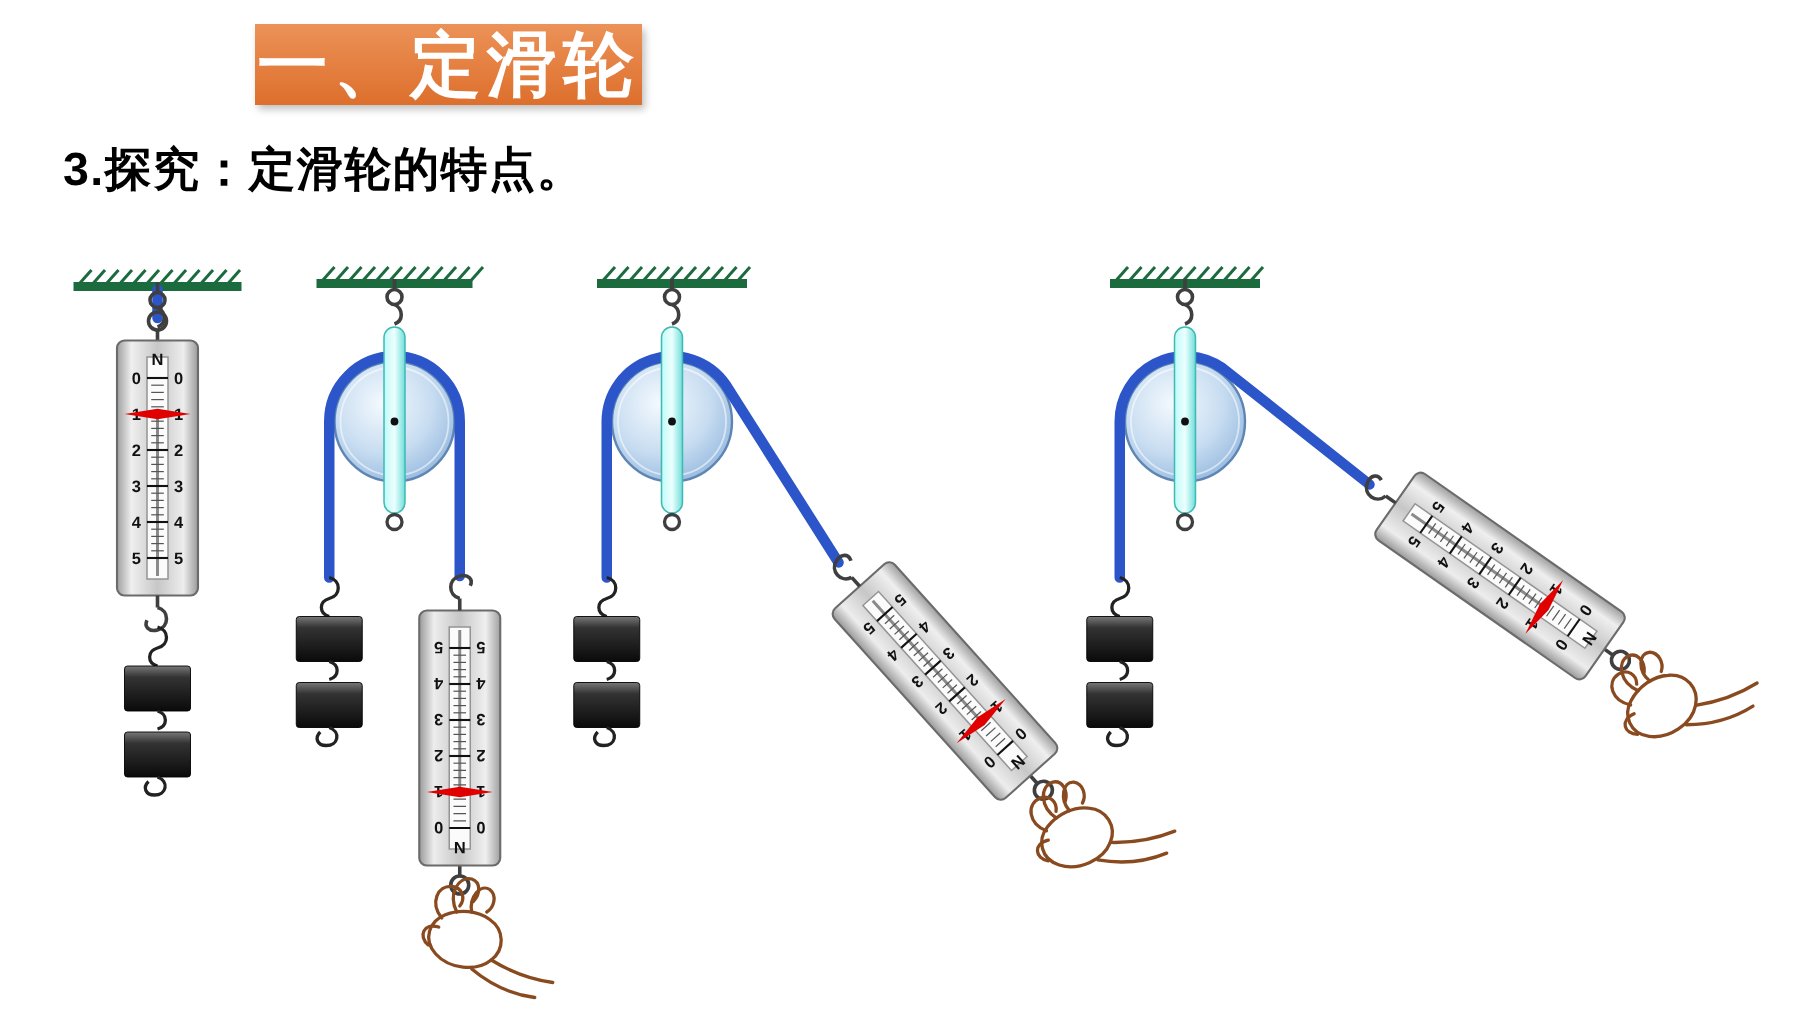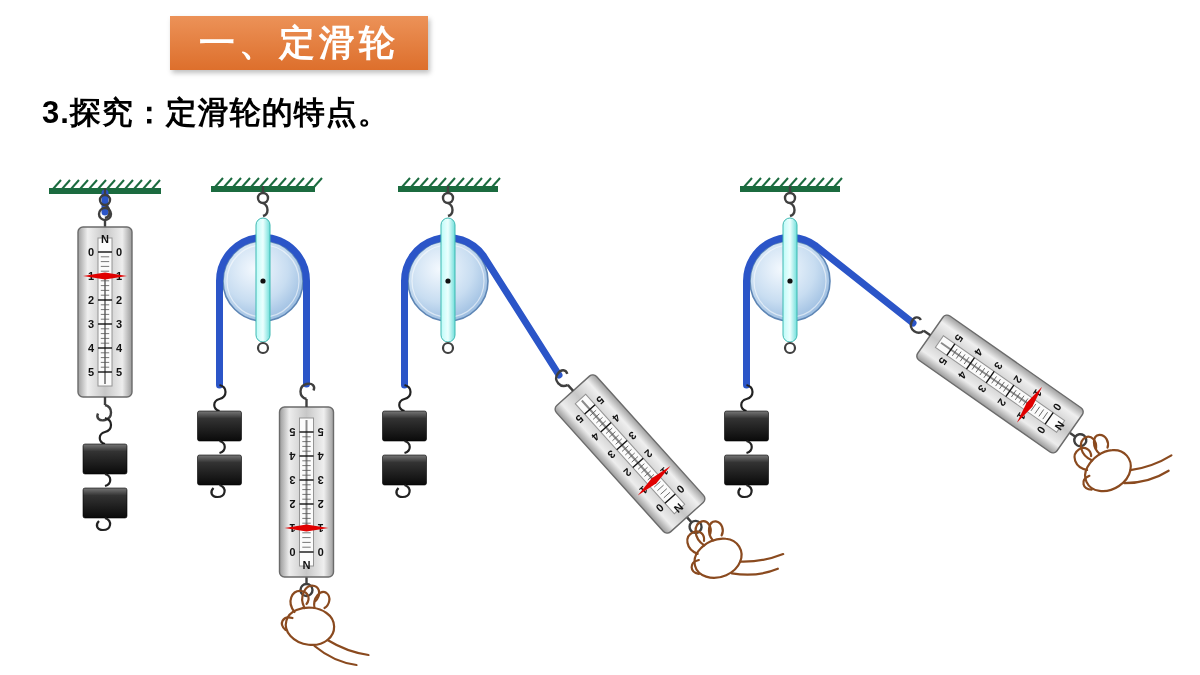--- a/index.html
+++ b/index.html
@@ -10,21 +10,21 @@
     font-family:"Liberation Sans", sans-serif;
   }
   .banner {
     position:absolute; left:170px; top:16px;
     width:258px; height:54px;
     display:flex; align-items:center; justify-content:center;
     background:linear-gradient(180deg,#EC9258,#DD6F2C);
     box-shadow:2px 3px 5px rgba(0,0,0,0.25);
   }
   .banner span {
-    color:#ffffff; font-size:36px; font-weight:bold; letter-spacing:4px;
+    color:#ffffff; font-size:47px; font-weight:bold; letter-spacing:4px;
     font-family:Liberation Serif, serif;
   }
   .subtitle {
     position:absolute; left:42px; top:92px;
     font-size:31px; font-weight:bold; color:#000000;
     letter-spacing:1px;
     text-align:center;
   }
   #diagram { position:absolute; left:0; top:0; }
   svg text { font-family:"Liberation Sans", sans-serif; }

